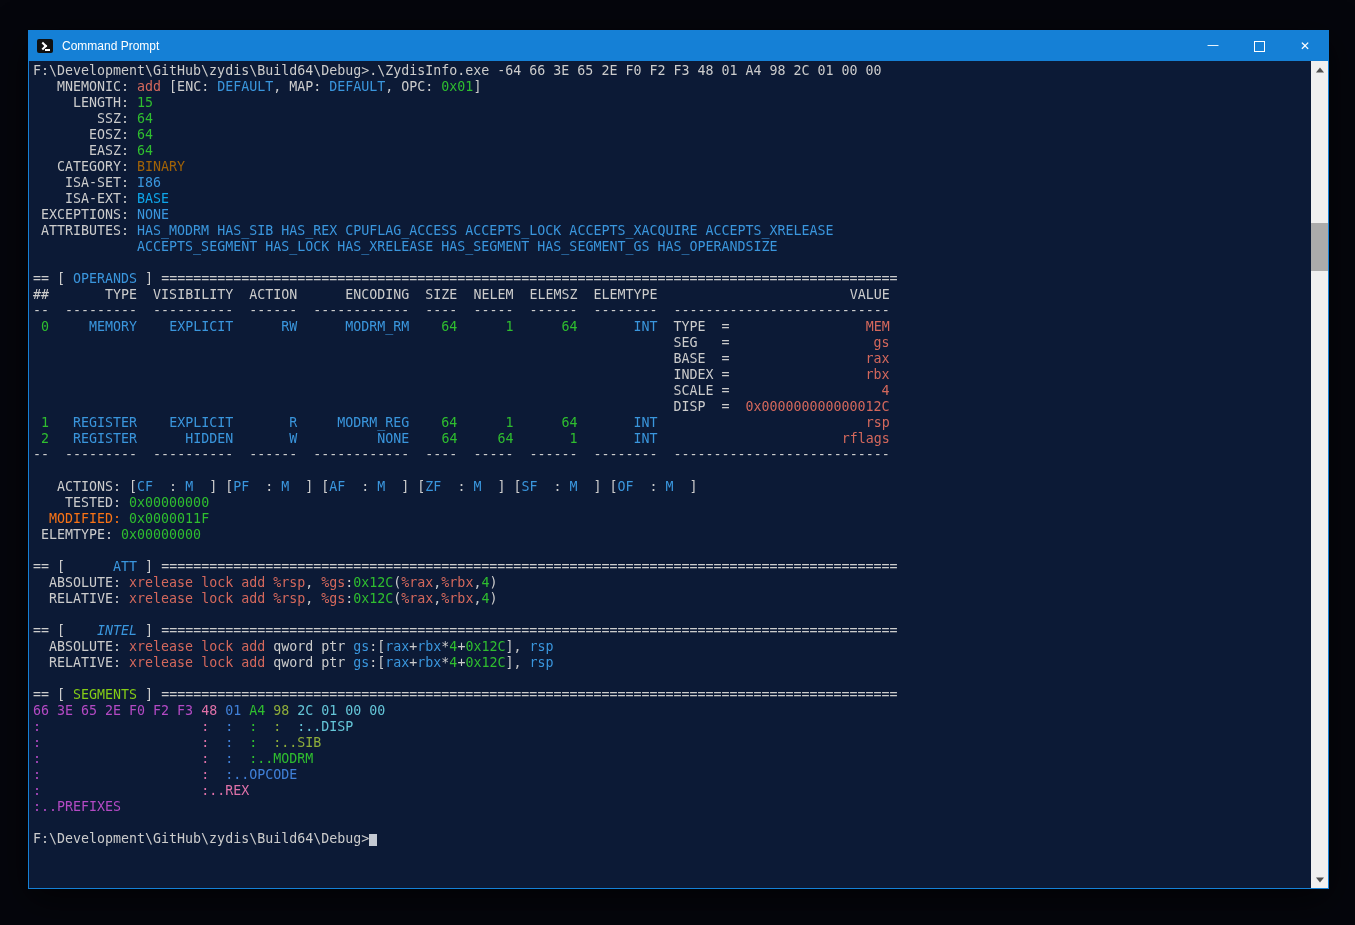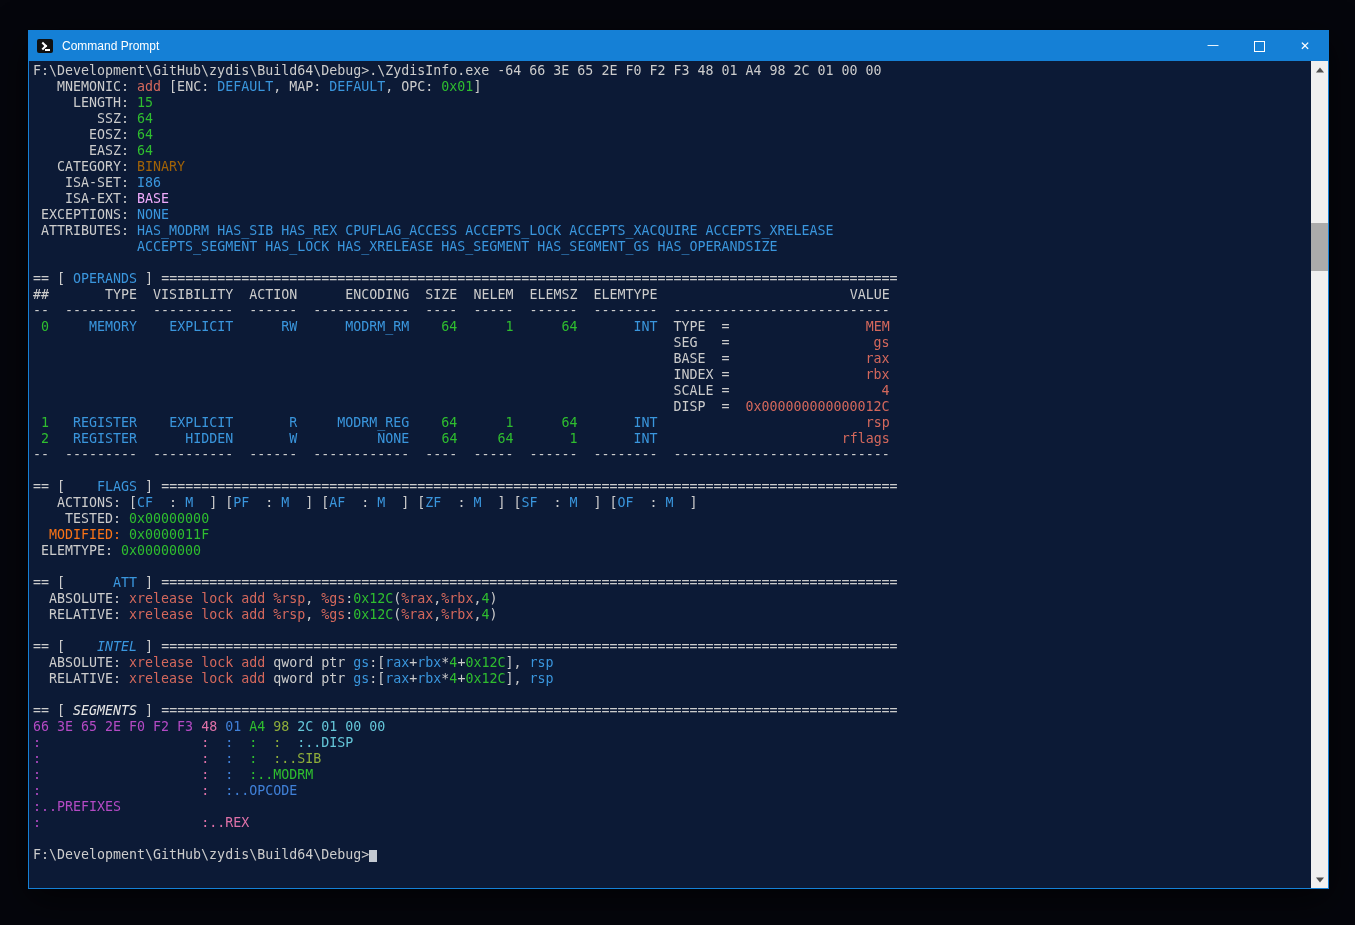--- a/index.html
+++ b/index.html
@@ -49,60 +49,59 @@
   <div class="console">
     <div class="terminal">
         <div class="line"><span style="color: rgb(204, 204, 204);">F:\Development\GitHub\zydis\Build64\Debug&gt;.\ZydisInfo.exe -64 66 3E 65 2E F0 F2 F3 48 01 A4 98 2C 01 00 00</span></div>
         <div class="line"><span style="color: rgb(204, 204, 204);">   MNEMONIC: </span><span style="color: rgb(212, 104, 92);">add</span><span style="color: rgb(204, 204, 204);"> [ENC: </span><span style="color: rgb(58, 150, 221);">DEFAULT</span><span style="color: rgb(204, 204, 204);">, MAP: </span><span style="color: rgb(58, 150, 221);">DEFAULT</span><span style="color: rgb(204, 204, 204);">, OPC: </span><span style="color: rgb(47, 190, 47);">0x01</span><span style="color: rgb(204, 204, 204);">]</span></div>
         <div class="line"><span style="color: rgb(204, 204, 204);">     LENGTH: </span><span style="color: rgb(47, 190, 47);">15</span></div>
         <div class="line"><span style="color: rgb(204, 204, 204);">        SSZ: </span><span style="color: rgb(47, 190, 47);">64</span></div>
         <div class="line"><span style="color: rgb(204, 204, 204);">       EOSZ: </span><span style="color: rgb(47, 190, 47);">64</span></div>
         <div class="line"><span style="color: rgb(204, 204, 204);">       EASZ: </span><span style="color: rgb(47, 190, 47);">64</span></div>
         <div class="line"><span style="color: rgb(204, 204, 204);">   CATEGORY: </span><span style="color: #a16207;">BINARY</span></div>
         <div class="line"><span style="color: rgb(204, 204, 204);">    ISA-SET: </span><span style="color: rgb(58, 150, 221);">I86</span></div>
-        <div class="line"><span style="color: rgb(204, 204, 204);">    ISA-EXT: </span><span style="color: #f0abfc;">BASE</span></div>
+        <div class="line"><span style="color: rgb(204, 204, 204);">    ISA-EXT: </span><span style="color: #0ea5e9;">BASE</span></div>
         <div class="line"><span style="color: rgb(204, 204, 204);"> EXCEPTIONS: </span><span style="color: rgb(58, 150, 221);">NONE</span></div>
         <div class="line"><span style="color: rgb(204, 204, 204);"> ATTRIBUTES: </span><span style="color: rgb(58, 150, 221);">HAS_MODRM HAS_SIB HAS_REX CPUFLAG_ACCESS ACCEPTS_LOCK ACCEPTS_XACQUIRE ACCEPTS_XRELEASE</span></div>
         <div class="line"><span style="color: rgb(204, 204, 204);">             </span><span style="color: rgb(58, 150, 221);">ACCEPTS_SEGMENT HAS_LOCK HAS_XRELEASE HAS_SEGMENT HAS_SEGMENT_GS HAS_OPERANDSIZE</span></div>
         <div class="line"> </div>
         <div class="line"><span style="color: rgb(204, 204, 204);">== [</span><span style="color: rgb(58, 150, 221);"> OPERANDS</span><span style="color: rgb(204, 204, 204);"> ] </span><span style="color: rgb(204, 204, 204);">============================================================================================</span></div>
         <div class="line"><span style="color: rgb(204, 204, 204);">##</span><span style="color: rgb(204, 204, 204);">       </span><span style="color: rgb(204, 204, 204);">TYPE</span><span style="color: rgb(204, 204, 204);">  </span><span style="color: rgb(204, 204, 204);">VISIBILITY</span><span style="color: rgb(204, 204, 204);">  </span><span style="color: rgb(204, 204, 204);">ACTION</span><span style="color: rgb(204, 204, 204);">      </span><span style="color: rgb(204, 204, 204);">ENCODING</span><span style="color: rgb(204, 204, 204);">  </span><span style="color: rgb(204, 204, 204);">SIZE</span><span style="color: rgb(204, 204, 204);">  </span><span style="color: rgb(204, 204, 204);">NELEM</span><span style="color: rgb(204, 204, 204);">  </span><span style="color: rgb(204, 204, 204);">ELEMSZ</span><span style="color: rgb(204, 204, 204);">  </span><span style="color: rgb(204, 204, 204);">ELEMTYPE</span><span style="color: rgb(204, 204, 204);">                        </span><span style="color: rgb(204, 204, 204);">VALUE</span></div>
         <div class="line"><span style="color: rgb(204, 204, 204);">--  </span><span style="color: rgb(204, 204, 204);">---------</span><span style="color: rgb(204, 204, 204);">  </span><span style="color: rgb(204, 204, 204);">----------</span><span style="color: rgb(204, 204, 204);">  </span><span style="color: rgb(204, 204, 204);">------</span><span style="color: rgb(204, 204, 204);">  </span><span style="color: rgb(204, 204, 204);">------------</span><span style="color: rgb(204, 204, 204);">  </span><span style="color: rgb(204, 204, 204);">----</span><span style="color: rgb(204, 204, 204);">  </span><span style="color: rgb(204, 204, 204);">-----</span><span style="color: rgb(204, 204, 204);">  </span><span style="color: rgb(204, 204, 204);">------</span><span style="color: rgb(204, 204, 204);">  </span><span style="color: rgb(204, 204, 204);">--------</span><span style="color: rgb(204, 204, 204);">  </span><span style="color: rgb(204, 204, 204);">---------------------------</span></div>
         <div class="line"><span style="color: rgb(47, 190, 47);"> 0</span><span style="color: rgb(204, 204, 204);">     </span><span style="color: rgb(58, 150, 221);">MEMORY</span><span style="color: rgb(204, 204, 204);">    </span><span style="color: rgb(58, 150, 221);">EXPLICIT</span><span style="color: rgb(204, 204, 204);">      </span><span style="color: rgb(58, 150, 221);">RW</span><span style="color: rgb(204, 204, 204);">      </span><span style="color: rgb(58, 150, 221);">MODRM_RM</span><span style="color: rgb(204, 204, 204);">    </span><span style="color: rgb(47, 190, 47);">64</span><span style="color: rgb(204, 204, 204);">      </span><span style="color: rgb(47, 190, 47);">1</span><span style="color: rgb(204, 204, 204);">      </span><span style="color: rgb(47, 190, 47);">64</span><span style="color: rgb(204, 204, 204);">       </span><span style="color: rgb(58, 150, 221);">INT</span><span style="color: rgb(204, 204, 204);">  TYPE  =</span><span style="color: rgb(204, 204, 204);">                 </span><span style="color: rgb(212, 104, 92);">MEM</span></div>
         <div class="line"><span style="color: rgb(204, 204, 204);">                                                                                </span><span style="color: rgb(204, 204, 204);">SEG   =</span><span style="color: rgb(204, 204, 204);">                  </span><span style="color: rgb(212, 104, 92);">gs</span></div>
         <div class="line"><span style="color: rgb(204, 204, 204);">                                                                                </span><span style="color: rgb(204, 204, 204);">BASE  =</span><span style="color: rgb(204, 204, 204);">                 </span><span style="color: rgb(212, 104, 92);">rax</span></div>
         <div class="line"><span style="color: rgb(204, 204, 204);">                                                                                </span><span style="color: rgb(204, 204, 204);">INDEX =</span><span style="color: rgb(204, 204, 204);">                 </span><span style="color: rgb(212, 104, 92);">rbx</span></div>
         <div class="line"><span style="color: rgb(204, 204, 204);">                                                                                </span><span style="color: rgb(204, 204, 204);">SCALE =</span><span style="color: rgb(204, 204, 204);">                   </span><span style="color: rgb(212, 104, 92);">4</span></div>
         <div class="line"><span style="color: rgb(204, 204, 204);">                                                                                </span><span style="color: rgb(204, 204, 204);">DISP  =</span><span style="color: rgb(204, 204, 204);">  </span><span style="color: rgb(212, 104, 92);">0x000000000000012C</span></div>
         <div class="line"><span style="color: rgb(47, 190, 47);"> 1</span><span style="color: rgb(204, 204, 204);">   </span><span style="color: rgb(58, 150, 221);">REGISTER</span><span style="color: rgb(204, 204, 204);">    </span><span style="color: rgb(58, 150, 221);">EXPLICIT</span><span style="color: rgb(204, 204, 204);">       </span><span style="color: rgb(58, 150, 221);">R</span><span style="color: rgb(204, 204, 204);">     </span><span style="color: rgb(58, 150, 221);">MODRM_REG</span><span style="color: rgb(204, 204, 204);">    </span><span style="color: rgb(47, 190, 47);">64</span><span style="color: rgb(204, 204, 204);">      </span><span style="color: rgb(47, 190, 47);">1</span><span style="color: rgb(204, 204, 204);">      </span><span style="color: rgb(47, 190, 47);">64</span><span style="color: rgb(204, 204, 204);">       </span><span style="color: rgb(58, 150, 221);">INT</span><span style="color: rgb(204, 204, 204);">                          </span><span style="color: rgb(212, 104, 92);">rsp</span></div>
         <div class="line"><span style="color: rgb(47, 190, 47);"> 2</span><span style="color: rgb(204, 204, 204);">   </span><span style="color: rgb(58, 150, 221);">REGISTER</span><span style="color: rgb(204, 204, 204);">      </span><span style="color: rgb(58, 150, 221);">HIDDEN</span><span style="color: rgb(204, 204, 204);">       </span><span style="color: rgb(58, 150, 221);">W</span><span style="color: rgb(204, 204, 204);">          </span><span style="color: rgb(58, 150, 221);">NONE</span><span style="color: rgb(204, 204, 204);">    </span><span style="color: rgb(47, 190, 47);">64</span><span style="color: rgb(204, 204, 204);">     </span><span style="color: rgb(47, 190, 47);">64</span><span style="color: rgb(204, 204, 204);">       </span><span style="color: rgb(47, 190, 47);">1</span><span style="color: rgb(204, 204, 204);">       </span><span style="color: rgb(58, 150, 221);">INT</span><span style="color: rgb(204, 204, 204);">                       </span><span style="color: rgb(212, 104, 92);">rflags</span></div>
         <div class="line"><span style="color: rgb(204, 204, 204);">--  </span><span style="color: rgb(204, 204, 204);">---------</span><span style="color: rgb(204, 204, 204);">  </span><span style="color: rgb(204, 204, 204);">----------</span><span style="color: rgb(204, 204, 204);">  </span><span style="color: rgb(204, 204, 204);">------</span><span style="color: rgb(204, 204, 204);">  </span><span style="color: rgb(204, 204, 204);">------------</span><span style="color: rgb(204, 204, 204);">  </span><span style="color: rgb(204, 204, 204);">----</span><span style="color: rgb(204, 204, 204);">  </span><span style="color: rgb(204, 204, 204);">-----</span><span style="color: rgb(204, 204, 204);">  </span><span style="color: rgb(204, 204, 204);">------</span><span style="color: rgb(204, 204, 204);">  </span><span style="color: rgb(204, 204, 204);">--------</span><span style="color: rgb(204, 204, 204);">  </span><span style="color: rgb(204, 204, 204);">---------------------------</span></div>
         <div class="line"> </div>
-        <div class="line"><span style="color: rgb(204, 204, 204);">== [</span><span style="color: rgb(58, 150, 221);">    FLAGS</span><span style="color: rgb(204, 204, 204);"> ] </span><span style="color: rgb(204, 204, 204);">============================================================================================</span></div>
         <div class="line"><span style="color: rgb(204, 204, 204);">   ACTIONS: [</span><span style="color: rgb(58, 150, 221);">CF</span><span style="color: rgb(204, 204, 204);">  : </span><span style="color: rgb(58, 150, 221);">M</span><span style="color: rgb(204, 204, 204);">  ] [</span><span style="color: rgb(58, 150, 221);">PF</span><span style="color: rgb(204, 204, 204);">  : </span><span style="color: rgb(58, 150, 221);">M</span><span style="color: rgb(204, 204, 204);">  ] [</span><span style="color: rgb(58, 150, 221);">AF</span><span style="color: rgb(204, 204, 204);">  : </span><span style="color: rgb(58, 150, 221);">M</span><span style="color: rgb(204, 204, 204);">  ] [</span><span style="color: rgb(58, 150, 221);">ZF</span><span style="color: rgb(204, 204, 204);">  : </span><span style="color: rgb(58, 150, 221);">M</span><span style="color: rgb(204, 204, 204);">  ] [</span><span style="color: rgb(58, 150, 221);">SF</span><span style="color: rgb(204, 204, 204);">  : </span><span style="color: rgb(58, 150, 221);">M</span><span style="color: rgb(204, 204, 204);">  ] [</span><span style="color: rgb(58, 150, 221);">OF</span><span style="color: rgb(204, 204, 204);">  : </span><span style="color: rgb(58, 150, 221);">M</span><span style="color: rgb(204, 204, 204);">  ]</span></div>
         <div class="line"><span style="color: rgb(204, 204, 204);">    TESTED: </span><span style="color: rgb(47, 190, 47);">0x00000000</span></div>
         <div class="line"><span style="color: #f97316;">  MODIFIED: </span><span style="color: rgb(47, 190, 47);">0x0000011F</span></div>
         <div class="line"><span style="color: rgb(204, 204, 204);"> ELEMTYPE: </span><span style="color: rgb(47, 190, 47);">0x00000000</span></div>
         <div class="line"> </div>
         <div class="line"><span style="color: rgb(204, 204, 204);">== [</span><span style="color: rgb(58, 150, 221);">      ATT</span><span style="color: rgb(204, 204, 204);"> ] </span><span style="color: rgb(204, 204, 204);">============================================================================================</span></div>
         <div class="line"><span style="color: rgb(204, 204, 204);">  ABSOLUTE: </span><span style="color: rgb(212, 104, 92);">xrelease lock add %rsp</span><span style="color: rgb(204, 204, 204);">, </span><span style="color: rgb(212, 104, 92);">%gs</span><span style="color: rgb(204, 204, 204);">:</span><span style="color: rgb(47, 190, 47);">0x12C</span><span style="color: rgb(204, 204, 204);">(</span><span style="color: rgb(212, 104, 92);">%rax</span><span style="color: rgb(204, 204, 204);">,</span><span style="color: rgb(212, 104, 92);">%rbx</span><span style="color: rgb(204, 204, 204);">,</span><span style="color: rgb(47, 190, 47);">4</span><span style="color: rgb(204, 204, 204);">)</span></div>
         <div class="line"><span style="color: rgb(204, 204, 204);">  RELATIVE: </span><span style="color: rgb(212, 104, 92);">xrelease lock add %rsp</span><span style="color: rgb(204, 204, 204);">, </span><span style="color: rgb(212, 104, 92);">%gs</span><span style="color: rgb(204, 204, 204);">:</span><span style="color: rgb(47, 190, 47);">0x12C</span><span style="color: rgb(204, 204, 204);">(</span><span style="color: rgb(212, 104, 92);">%rax</span><span style="color: rgb(204, 204, 204);">,</span><span style="color: rgb(212, 104, 92);">%rbx</span><span style="color: rgb(204, 204, 204);">,</span><span style="color: rgb(47, 190, 47);">4</span><span style="color: rgb(204, 204, 204);">)</span></div>
         <div class="line"> </div>
         <div class="line"><span style="color: rgb(204, 204, 204);">== [</span><span style="color: rgb(58, 150, 221); font-style: italic;">    INTEL</span><span style="color: rgb(204, 204, 204);"> ] </span><span style="color: rgb(204, 204, 204);">============================================================================================</span></div>
         <div class="line"><span style="color: rgb(204, 204, 204);">  ABSOLUTE: </span><span style="color: rgb(212, 104, 92);">xrelease lock add</span><span style="color: rgb(204, 204, 204);"> qword ptr </span><span style="color: rgb(58, 150, 221);">gs</span><span style="color: rgb(204, 204, 204);">:[</span><span style="color: rgb(58, 150, 221);">rax</span><span style="color: rgb(204, 204, 204);">+</span><span style="color: rgb(58, 150, 221);">rbx</span><span style="color: rgb(204, 204, 204);">*</span><span style="color: rgb(47, 190, 47);">4</span><span style="color: rgb(204, 204, 204);">+</span><span style="color: rgb(47, 190, 47);">0x12C</span><span style="color: rgb(204, 204, 204);">], </span><span style="color: rgb(58, 150, 221);">rsp</span></div>
         <div class="line"><span style="color: rgb(204, 204, 204);">  RELATIVE: </span><span style="color: rgb(212, 104, 92);">xrelease lock add</span><span style="color: rgb(204, 204, 204);"> qword ptr </span><span style="color: rgb(58, 150, 221);">gs</span><span style="color: rgb(204, 204, 204);">:[</span><span style="color: rgb(58, 150, 221);">rax</span><span style="color: rgb(204, 204, 204);">+</span><span style="color: rgb(58, 150, 221);">rbx</span><span style="color: rgb(204, 204, 204);">*</span><span style="color: rgb(47, 190, 47);">4</span><span style="color: rgb(204, 204, 204);">+</span><span style="color: rgb(47, 190, 47);">0x12C</span><span style="color: rgb(204, 204, 204);">], </span><span style="color: rgb(58, 150, 221);">rsp</span></div>
         <div class="line"> </div>
-        <div class="line"><span style="color: rgb(204, 204, 204);">== [</span><span style="color: #e5e5e5; font-style: italic;"> SEGMENTS</span><span style="color: rgb(204, 204, 204);"> ] </span><span style="color: rgb(204, 204, 204);">============================================================================================</span></div>
+        <div class="line"><span style="color: rgb(204, 204, 204);">== [</span><span style="color: #84cc16;"> SEGMENTS</span><span style="color: rgb(204, 204, 204);"> ] </span><span style="color: rgb(204, 204, 204);">============================================================================================</span></div>
         <div class="line"><span style="color: rgb(180, 74, 196);">66 3E 65 2E F0 F2 F3</span><span style="color: rgb(204, 204, 204);"> </span><span style="color: rgb(223, 113, 168);">48</span><span style="color: rgb(204, 204, 204);"> </span><span style="color: rgb(64, 128, 216);">01</span><span style="color: rgb(204, 204, 204);"> </span><span style="color: rgb(47, 190, 47);">A4</span><span style="color: rgb(204, 204, 204);"> </span><span style="color: rgb(143, 174, 58);">98</span><span style="color: rgb(204, 204, 204);"> </span><span style="color: rgb(101, 198, 216);">2C 01 00 00</span></div>
         <div class="line"><span style="color: rgb(180, 74, 196);">:</span><span style="color: rgb(204, 204, 204);">                    </span><span style="color: rgb(223, 113, 168);">:</span><span style="color: rgb(204, 204, 204);">  </span><span style="color: rgb(64, 128, 216);">:</span><span style="color: rgb(204, 204, 204);">  </span><span style="color: rgb(47, 190, 47);">:</span><span style="color: rgb(204, 204, 204);">  </span><span style="color: rgb(143, 174, 58);">:</span><span style="color: rgb(204, 204, 204);">  </span><span style="color: rgb(101, 198, 216);">:..DISP</span></div>
         <div class="line"><span style="color: rgb(180, 74, 196);">:</span><span style="color: rgb(204, 204, 204);">                    </span><span style="color: rgb(223, 113, 168);">:</span><span style="color: rgb(204, 204, 204);">  </span><span style="color: rgb(64, 128, 216);">:</span><span style="color: rgb(204, 204, 204);">  </span><span style="color: rgb(47, 190, 47);">:</span><span style="color: rgb(204, 204, 204);">  </span><span style="color: rgb(143, 174, 58);">:..SIB</span></div>
         <div class="line"><span style="color: rgb(180, 74, 196);">:</span><span style="color: rgb(204, 204, 204);">                    </span><span style="color: rgb(223, 113, 168);">:</span><span style="color: rgb(204, 204, 204);">  </span><span style="color: rgb(64, 128, 216);">:</span><span style="color: rgb(204, 204, 204);">  </span><span style="color: rgb(47, 190, 47);">:..MODRM</span></div>
         <div class="line"><span style="color: rgb(180, 74, 196);">:</span><span style="color: rgb(204, 204, 204);">                    </span><span style="color: rgb(223, 113, 168);">:</span><span style="color: rgb(204, 204, 204);">  </span><span style="color: rgb(64, 128, 216);">:..OPCODE</span></div>
+        <div class="line"><span style="color: rgb(180, 74, 196);">:</span><span style="color: rgb(204, 204, 204);">                    </span><span style="color: rgb(223, 113, 168);">:..REX</span></div>
         <div class="line"><span style="color: rgb(180, 74, 196);">:..PREFIXES</span></div>
-        <div class="line"><span style="color: rgb(180, 74, 196);">:</span><span style="color: rgb(204, 204, 204);">                    </span><span style="color: rgb(223, 113, 168);">:..REX</span></div>
         <div class="line"> </div>
         <div class="line"><span style="color: rgb(204, 204, 204);">F:\Development\GitHub\zydis\Build64\Debug&gt;</span><span class="cursor"></span></div>
       </div>
     <div class="scrollbar">
       <div class="sb-btn up">
           <span class="arr"></span>
         </div>
       <div class="sb-track">
         <div class="sb-thumb"></div>
       </div>

